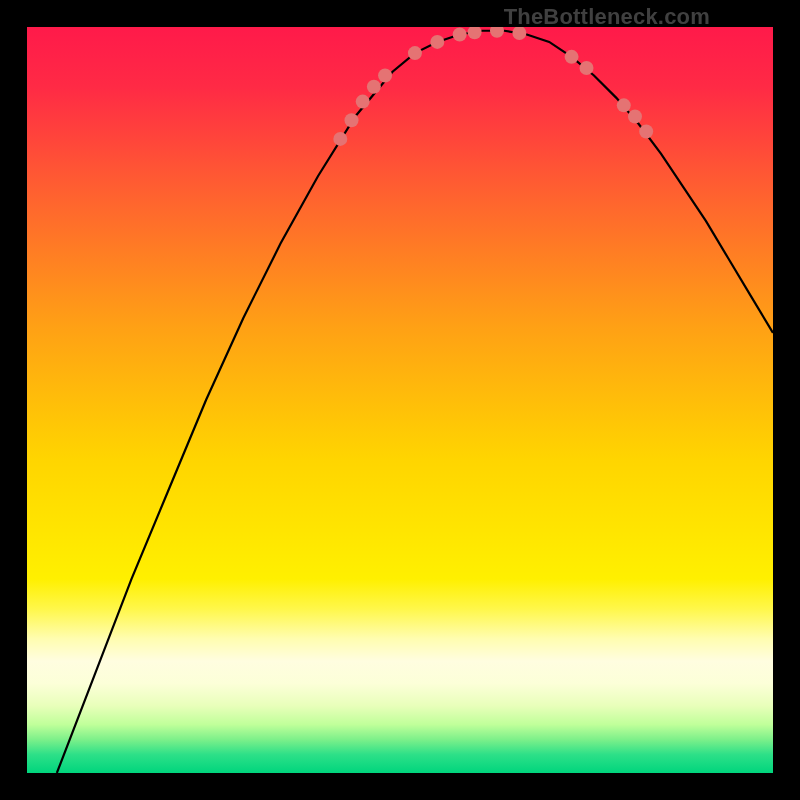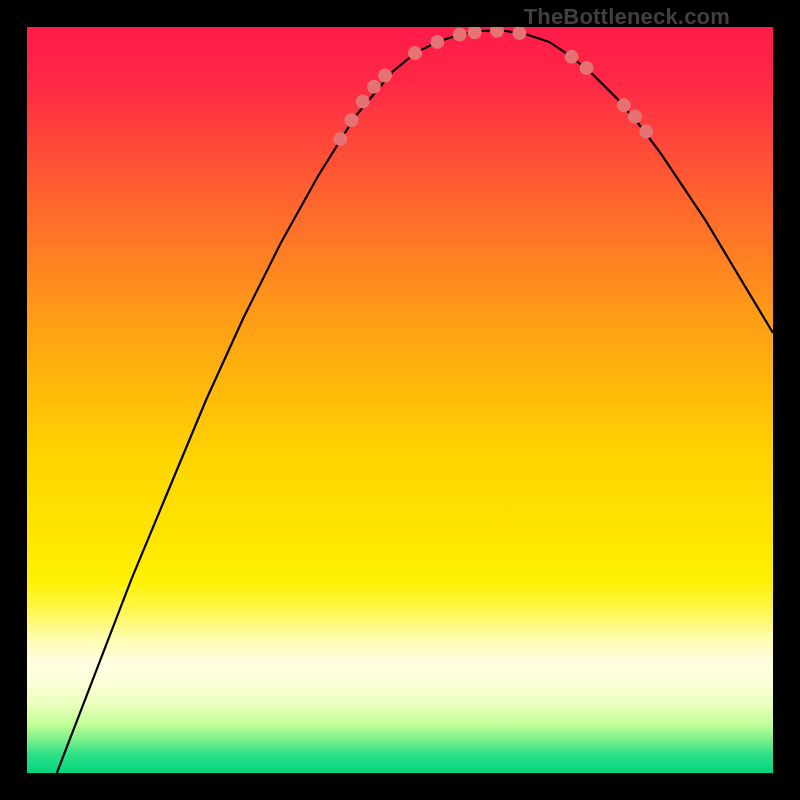--- a/index.html
+++ b/index.html
@@ -9,21 +9,20 @@
     height: 800px;
     background: #000;
     overflow: hidden;
     font-family: Arial, Helvetica, sans-serif;
   }
   .wrap {
     position: relative;
     width: 720px;
     height: 800px;
     background: #000;
-    padding-left: 20px;
   }
   .watermark {
     position: absolute;
     top: 4px;
     right: 10px;
     color: #404040;
     font-size: 22px;
     font-weight: 600;
     letter-spacing: 0.2px;
     z-index: 5;

